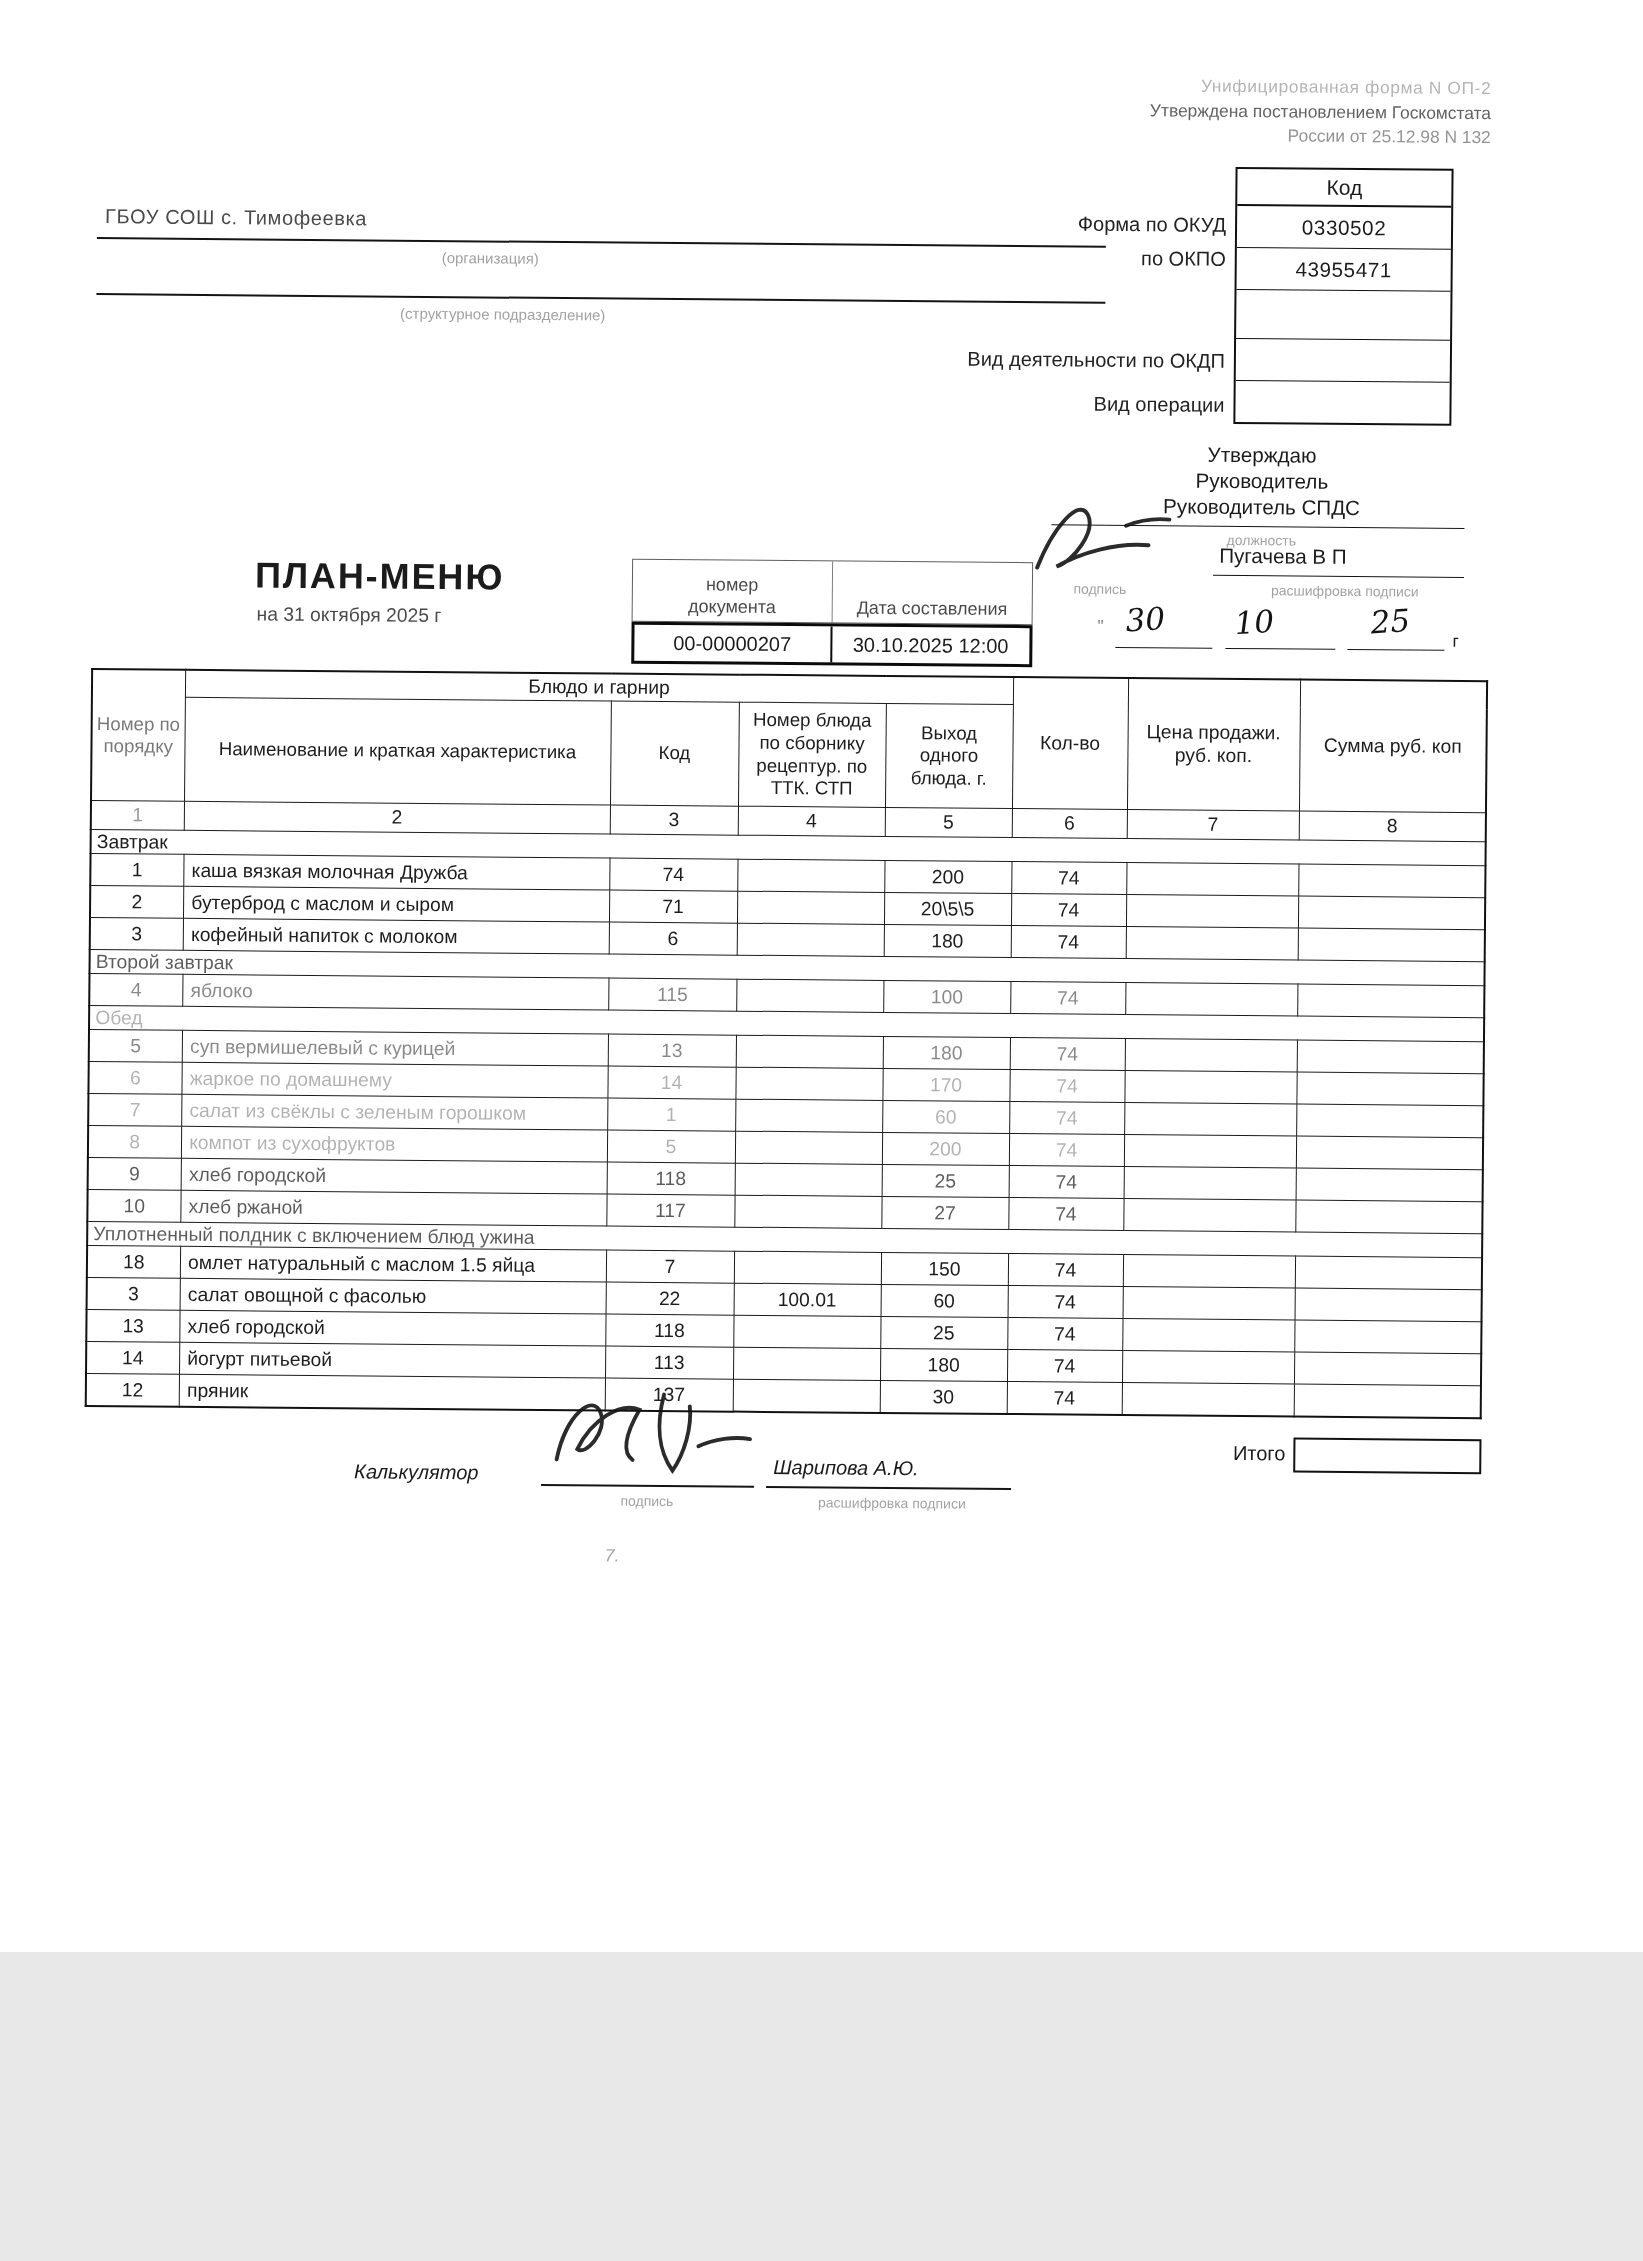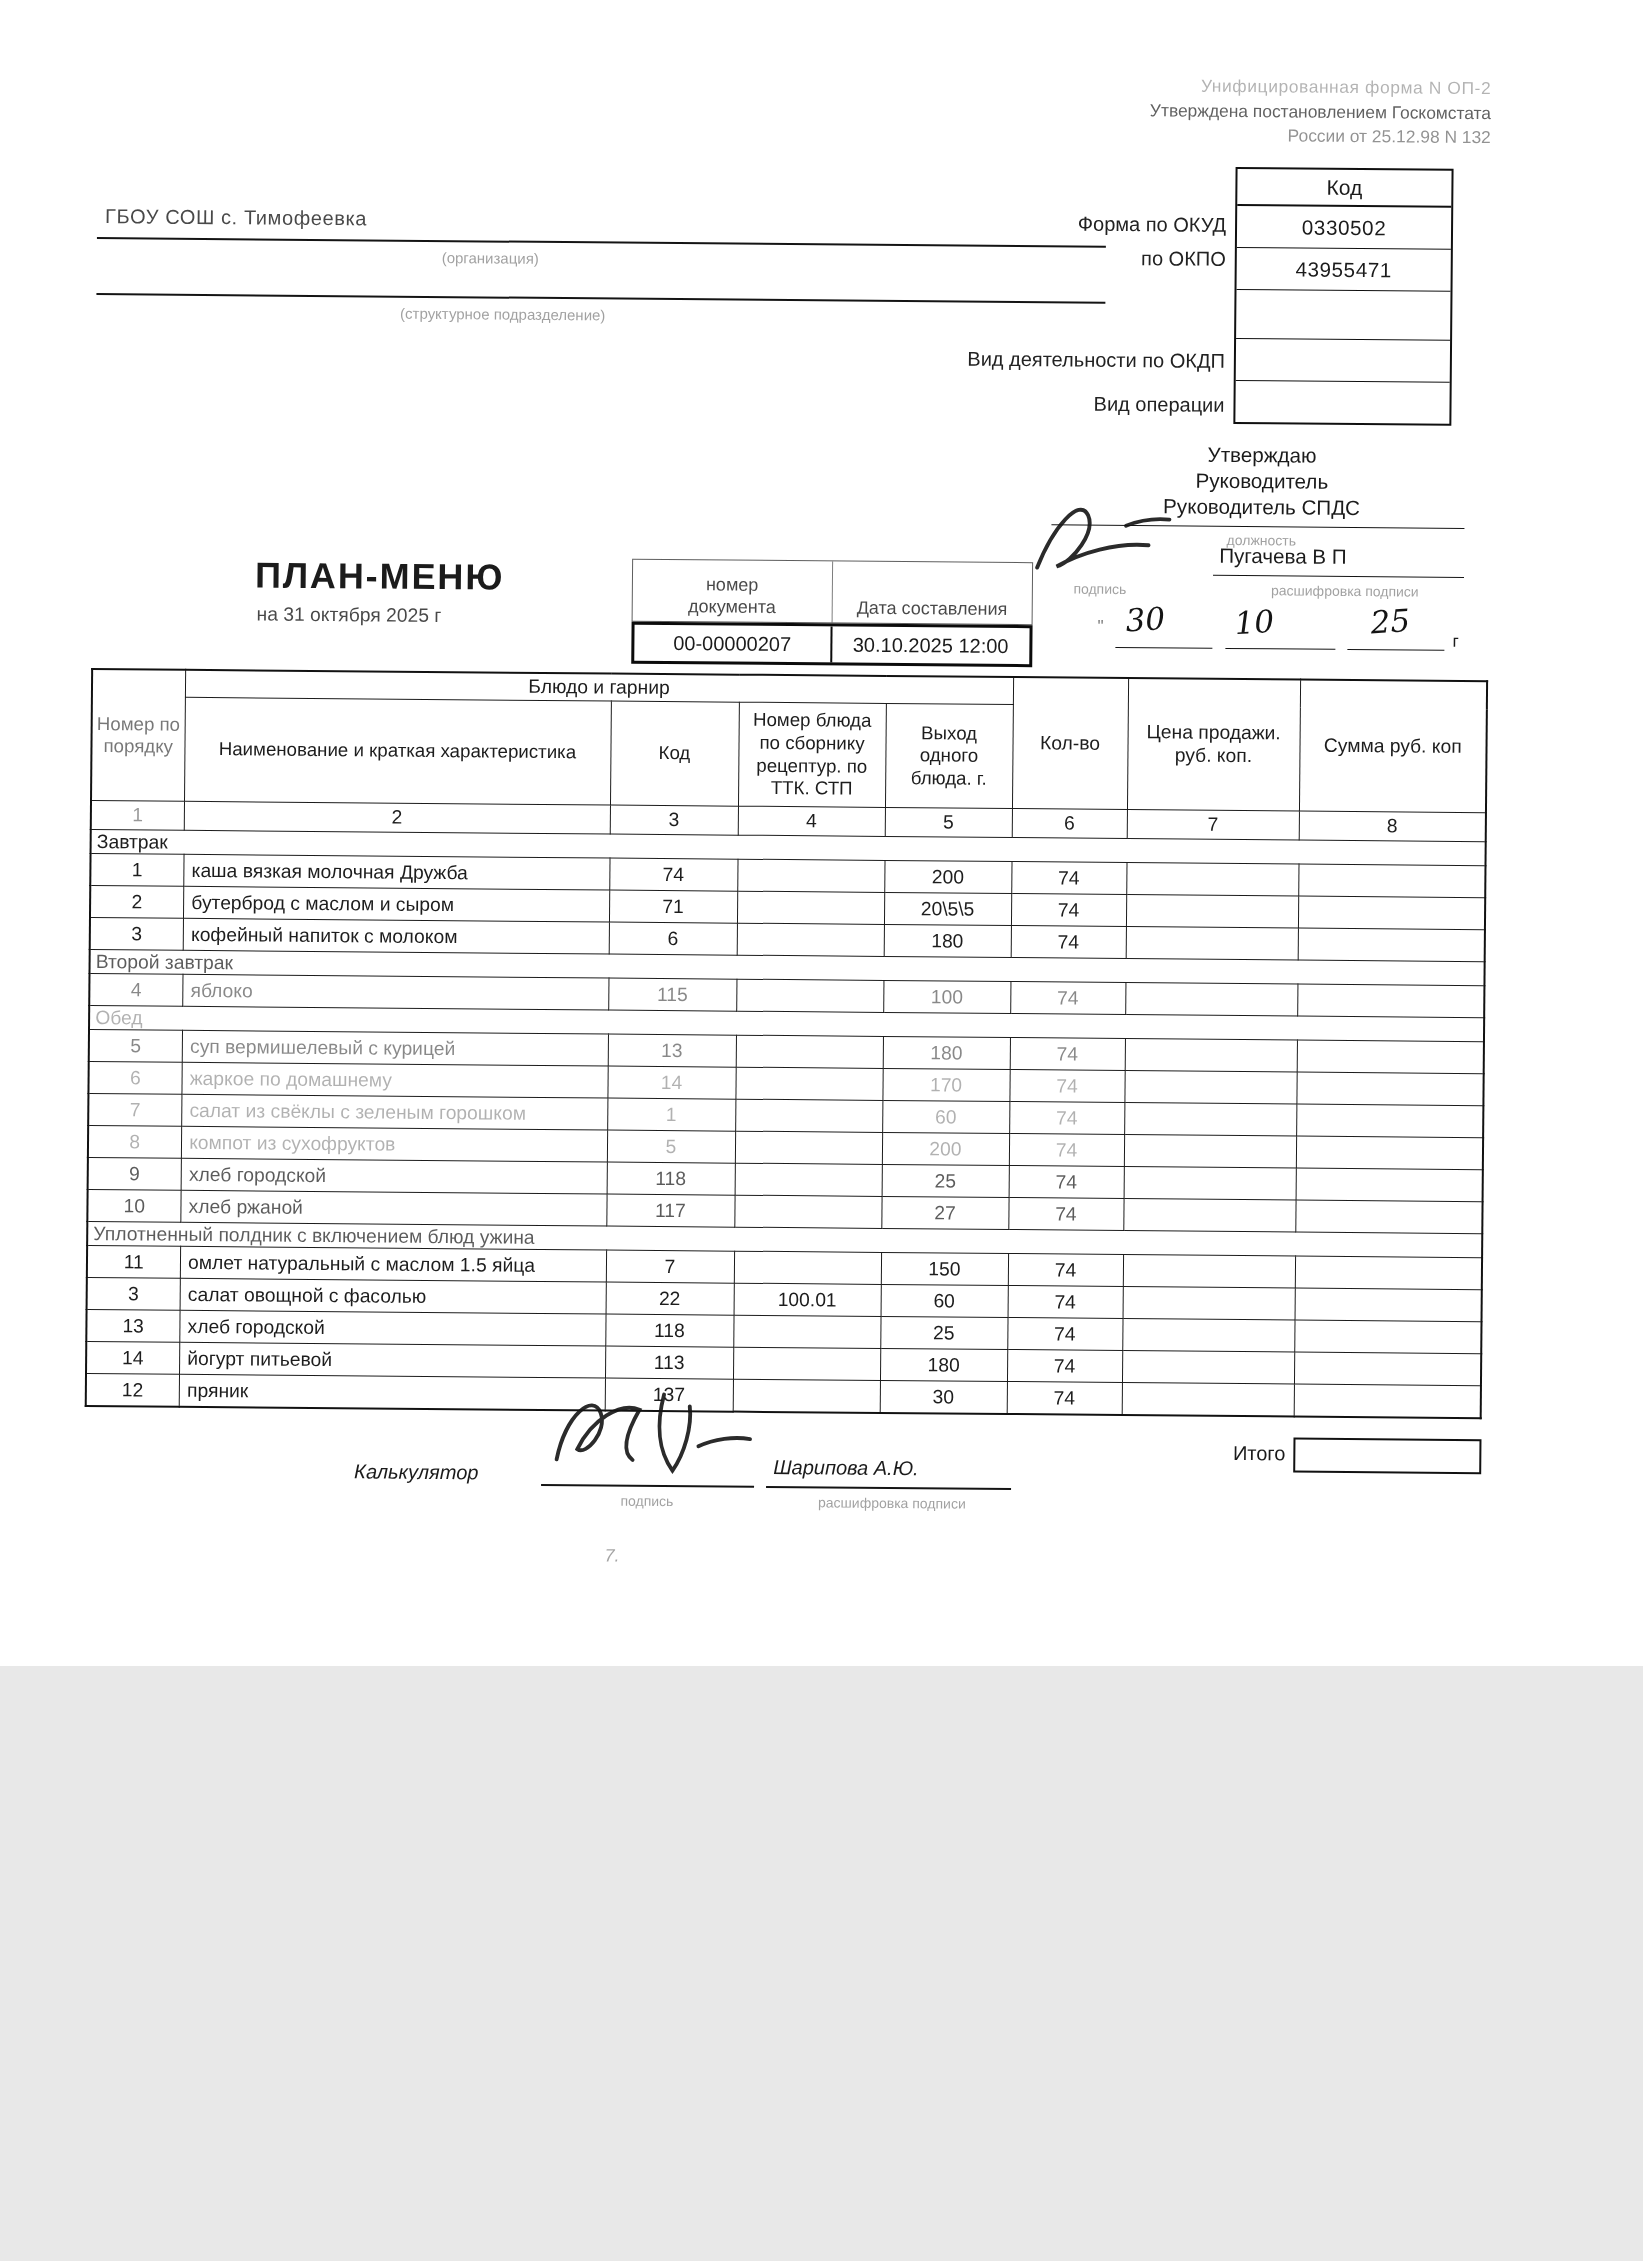--- a/index.html
+++ b/index.html
@@ -1,16 +1,16 @@
 <!DOCTYPE html>
 <html style="font-size:10.3px"><head>
 <meta charset="utf-8">
 <style>
   html,body{margin:0;padding:0;background:#e8e8e8;}
-  .page{position:relative;width:1644px;height:1666px;background:#ffffff;overflow:hidden;
+  .page{position:relative;width:1644px;height:1952px;background:#ffffff;overflow:hidden;
         font-family:"Liberation Sans",sans-serif;color:#1b1b1b;}
   .scan{position:absolute;inset:0;transform:rotate(0.5deg);transform-origin:90px 1031px;}
 
   
   .top-note{position:absolute;right:161px;top:64px;text-align:right;font-size:17.4px;line-height:24.5px;color:#3a3a3a;}
   .tn1{opacity:.38;letter-spacing:0.6px;}
   .tn2{opacity:.8;}
   .tn3{opacity:.55;}
 
   
@@ -307,21 +307,21 @@
             <td class="c-recipe"></td>
             <td class="c-output">27</td>
             <td class="c-qty">74</td>
             <td class="c-price"></td>
             <td class="c-sum"></td>
           </tr>
           <tr class="section dim">
             <td colspan="8">Уплотненный полдник с включением блюд ужина</td>
           </tr>
           <tr class="data ">
-            <td class="c-num">11</td>
+            <td class="c-num">18</td>
             <td class="c-name">омлет натуральный с маслом 1.5 яйца</td>
             <td class="c-code">7</td>
             <td class="c-recipe"></td>
             <td class="c-output">150</td>
             <td class="c-qty">74</td>
             <td class="c-price"></td>
             <td class="c-sum"></td>
           </tr>
           <tr class="data ">
             <td class="c-num">3</td>

